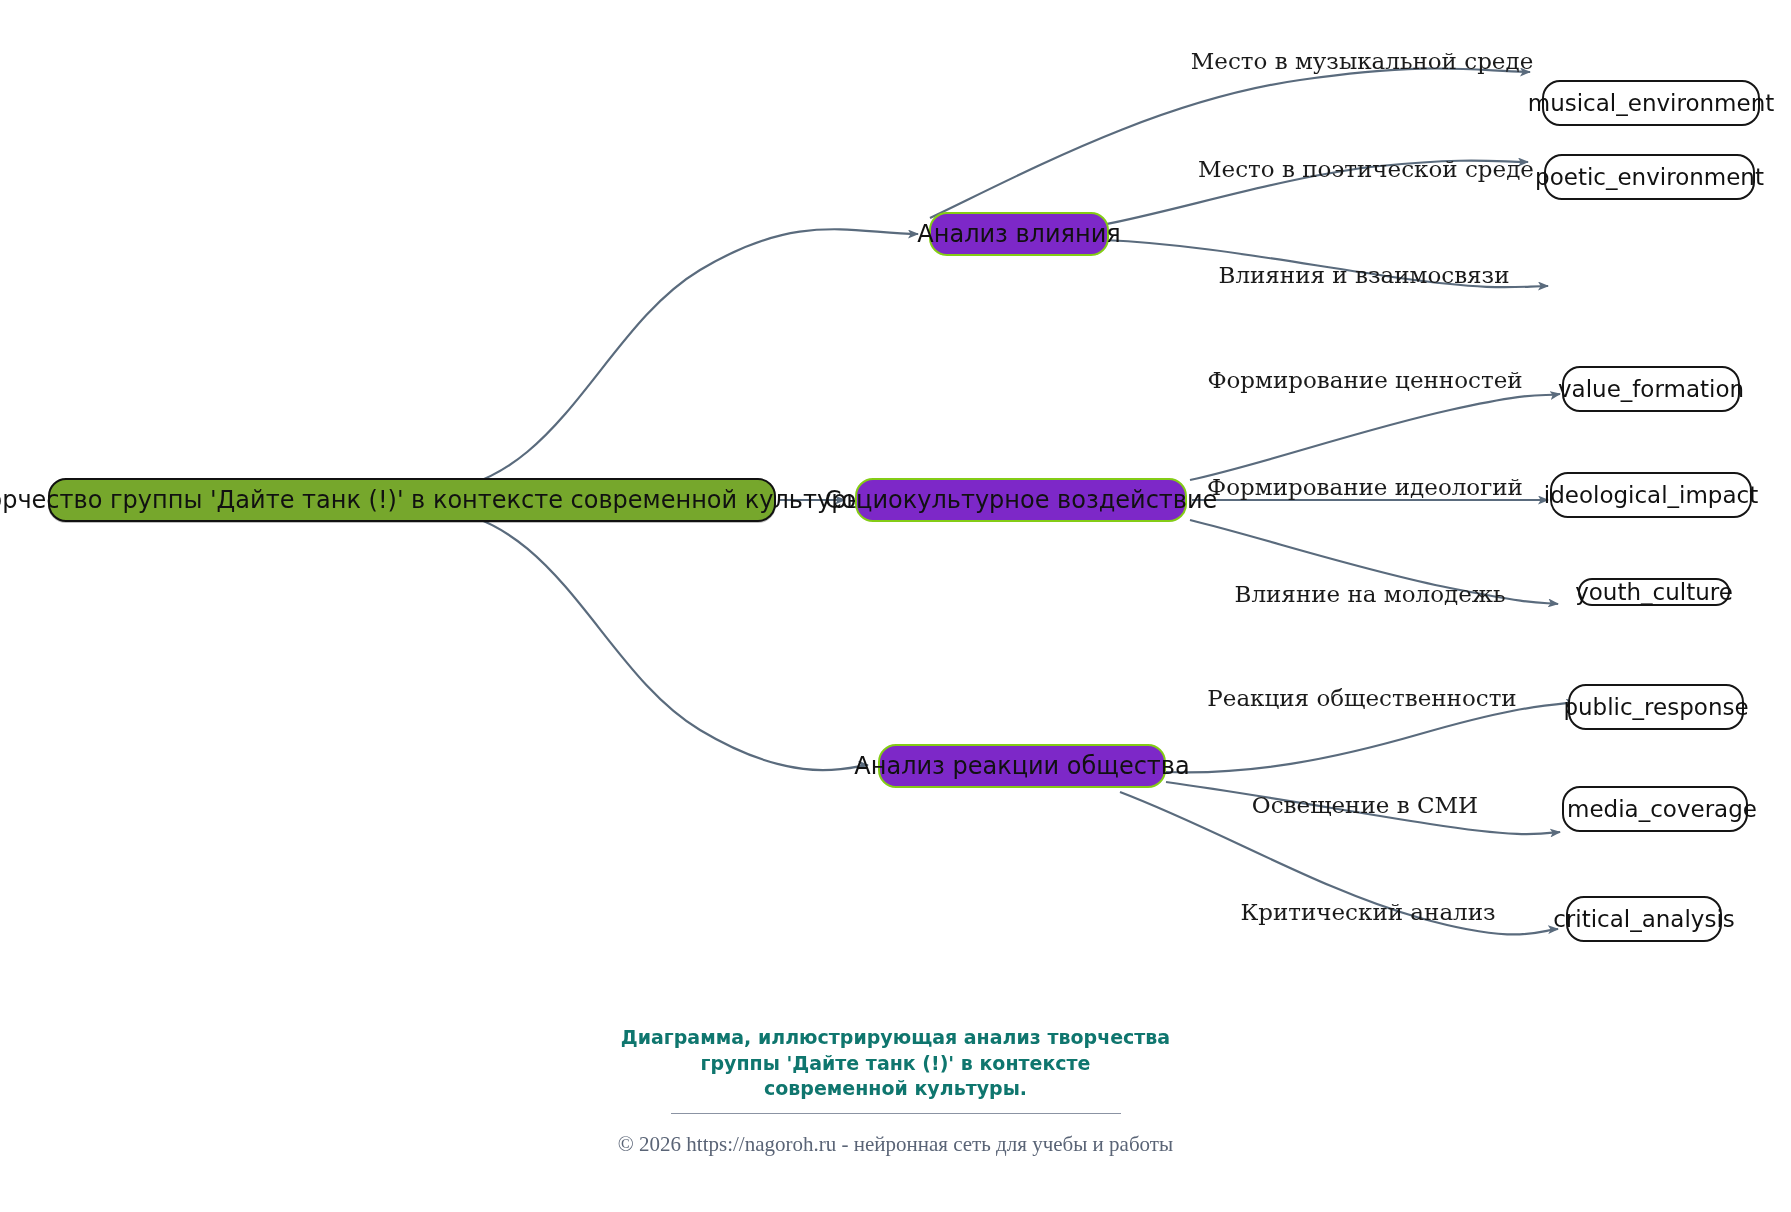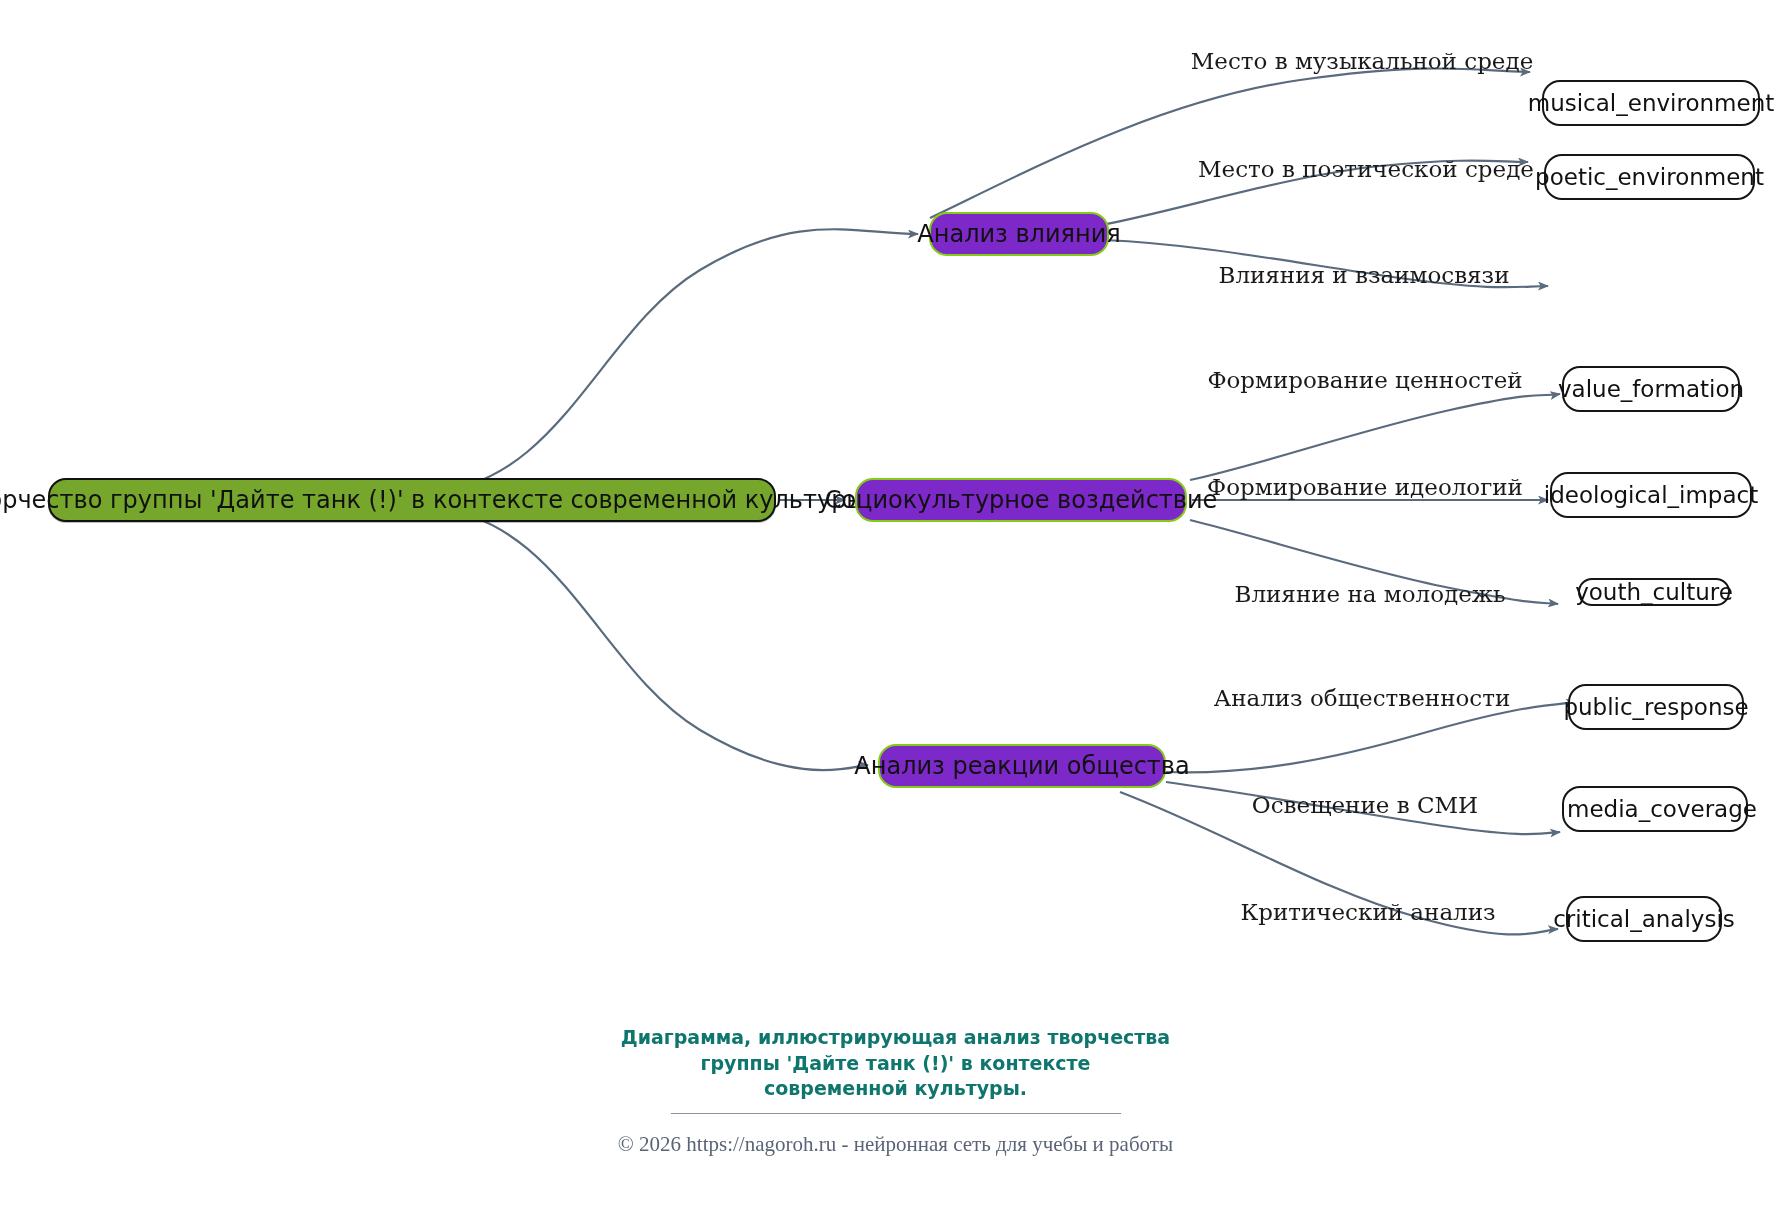--- a/index.html
+++ b/index.html
@@ -145,21 +145,21 @@
   </svg>
 
   <div class="edge-label" style="left:1362px; top:61px;">Место в музыкальной среде</div>
   <div class="edge-label" style="left:1366px; top:169px;">Место в поэтической среде</div>
   <div class="edge-label" style="left:1364px; top:275px;">Влияния и взаимосвязи</div>
 
   <div class="edge-label" style="left:1365px; top:380px;">Формирование ценностей</div>
   <div class="edge-label" style="left:1365px; top:487px;">Формирование идеологий</div>
   <div class="edge-label" style="left:1370px; top:594px;">Влияние на молодежь</div>
 
-  <div class="edge-label" style="left:1362px; top:698px;">Анализ общественности</div>
+  <div class="edge-label" style="left:1362px; top:698px;">Реакция общественности</div>
   <div class="edge-label" style="left:1365px; top:805px;">Освещение в СМИ</div>
   <div class="edge-label" style="left:1368px; top:912px;">Критический анализ</div>
 
   <div class="node node-root" style="left:48px; top:478px; width:728px; height:44px;">Творчество группы 'Дайте танк (!)' в контексте современной культуры</div>
 
   <div class="node node-branch" style="left:929px; top:212px; width:180px; height:44px;">Анализ влияния</div>
 
   <div class="node node-branch" style="left:878px; top:744px; width:288px; height:44px;">Анализ реакции общества</div>
 
   <div class="node node-branch" style="left:855px; top:478px; width:332px; height:44px;">Социокультурное воздействие</div>

